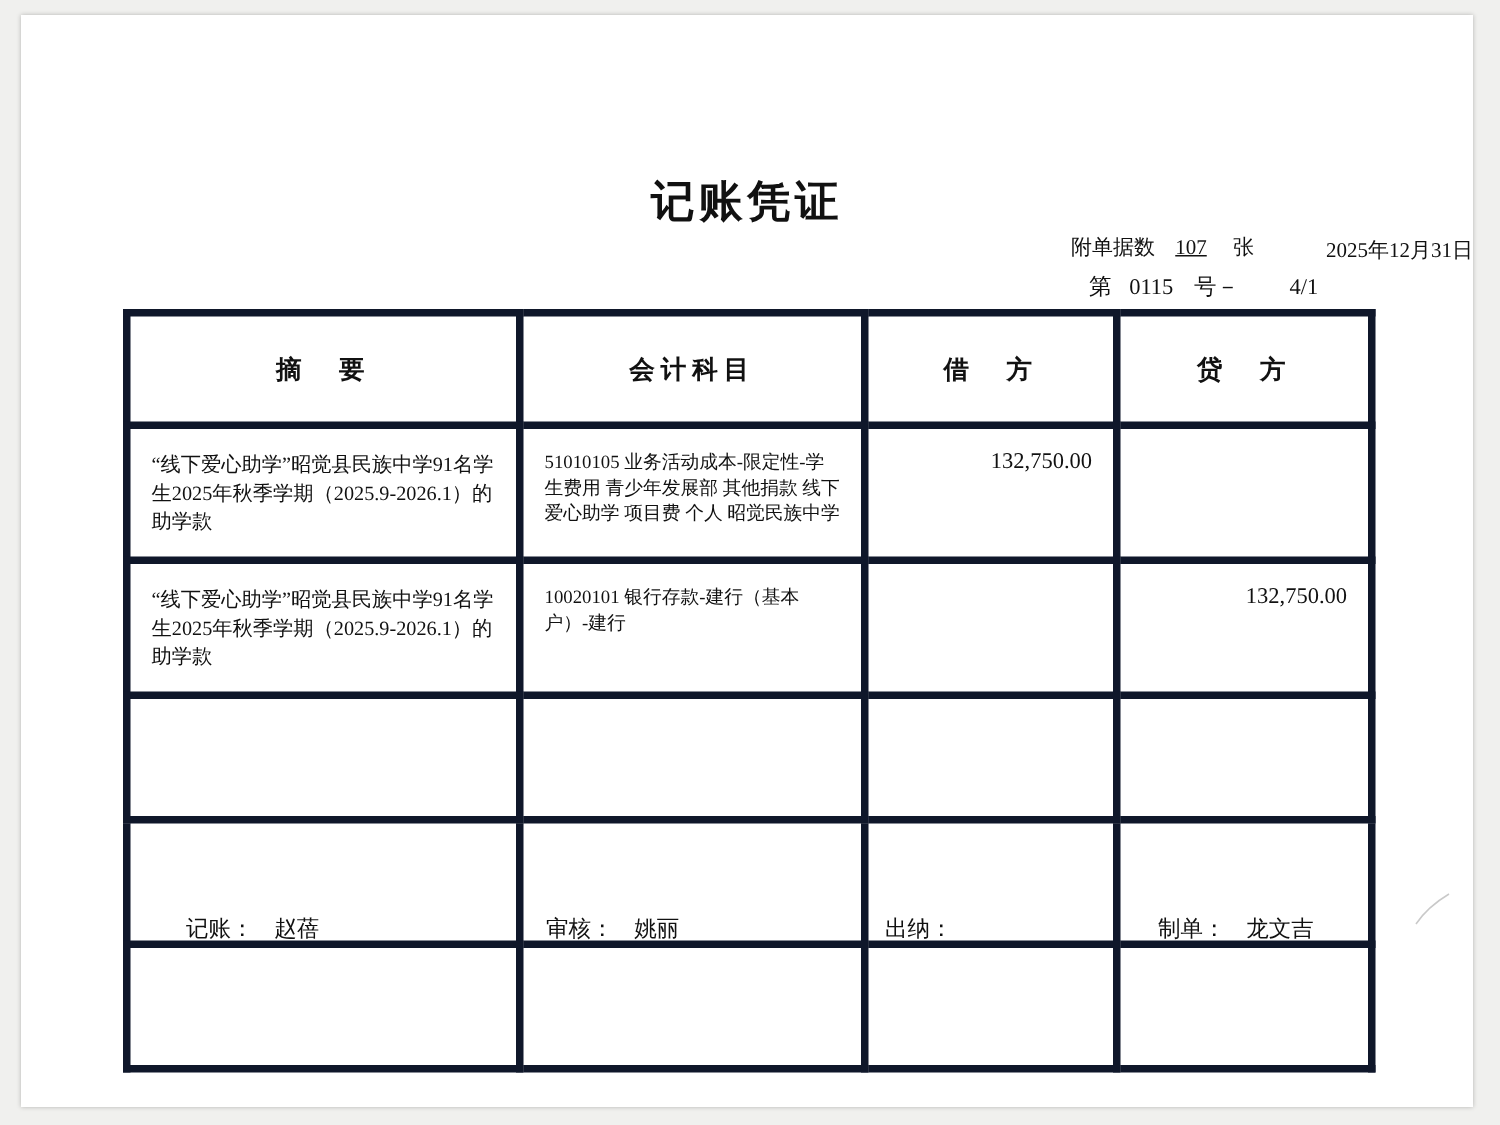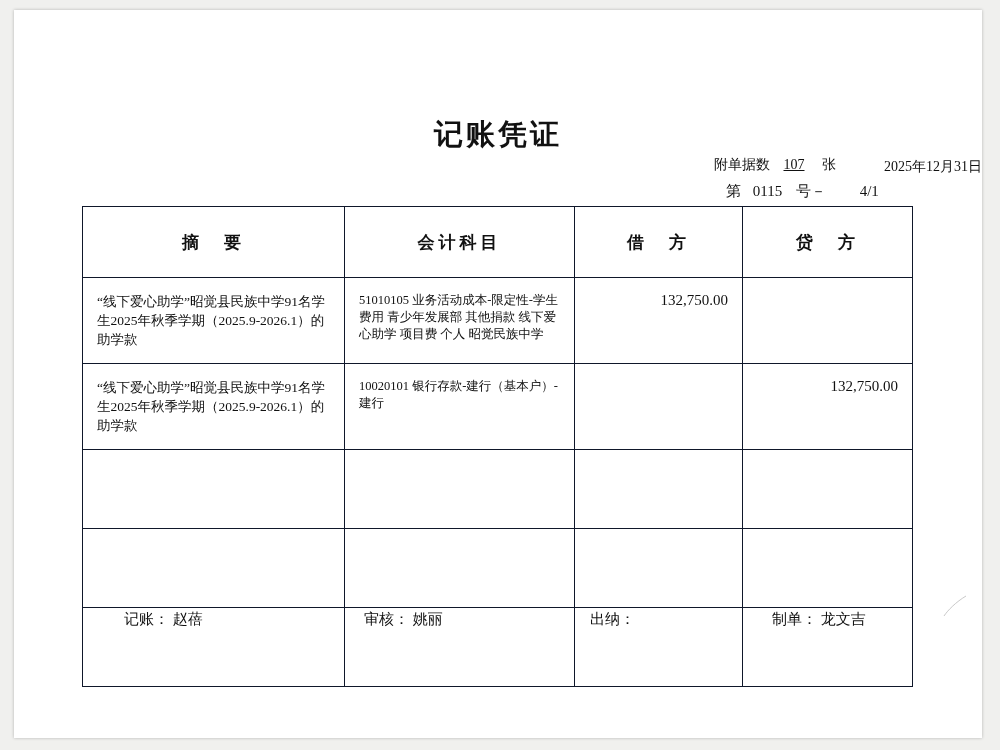--- a/index.html
+++ b/index.html
@@ -79,21 +79,21 @@
 
   table.v {
     position: absolute;
     left: 68px;
     top: 196px;
     width: 830px;
     border-collapse: collapse;
     table-layout: fixed;
   }
   table.v td, table.v th {
-    border: 1px solid #0f172a;
+    border: 5px solid #0f172a;
     padding: 14px;
     vertical-align: top;
   }
   table.v th {
     height: 42px;
     font-size: 17px;
     font-weight: bold;
     letter-spacing: 4px;
     text-align: center;
     vertical-align: middle;
@@ -153,21 +153,21 @@
     font-size: 15px;
   }
   .footer span.cell {
     position: absolute;
     white-space: nowrap;
   }
   .footer .f1 { left: 42px; }
   .footer .f2 { left: 282px; }
   .footer .f3 { left: 508px; }
   .footer .f4 { left: 690px; }
-  .footer .nm { }
+  .footer .nm { margin-left: 10px; }
   .corner {
     position: absolute;
     right: 14px;
     bottom: 12px;
     width: 26px;
     height: 26px;
   }
   .corner svg { display: block; }
 </style>
 </head>

